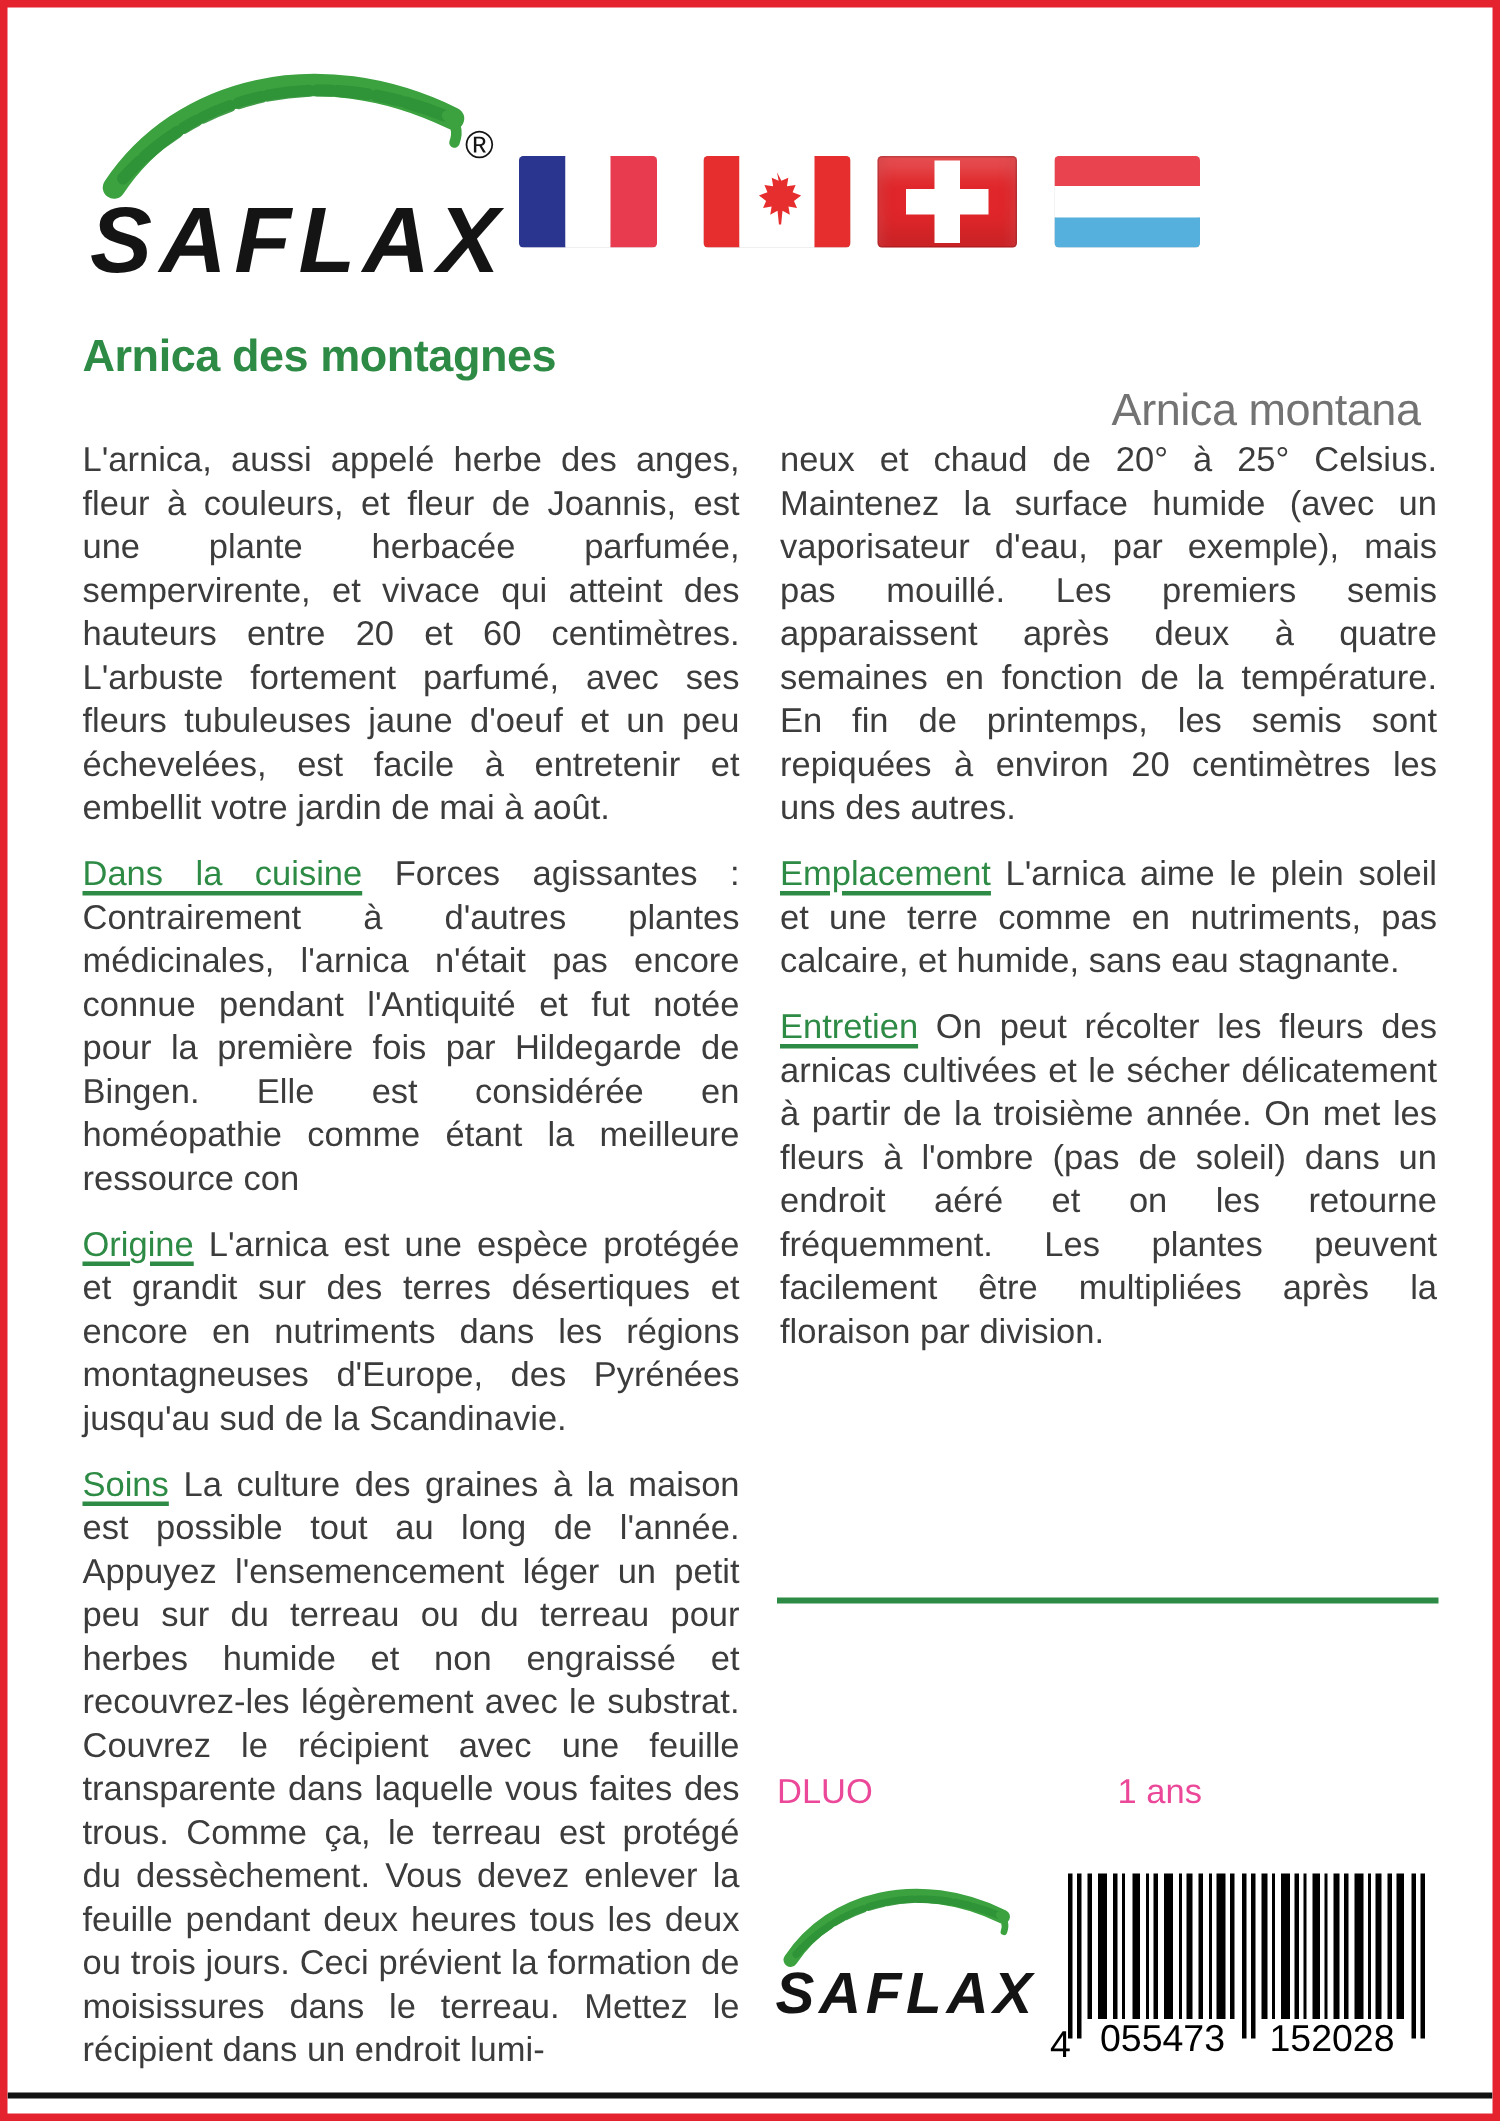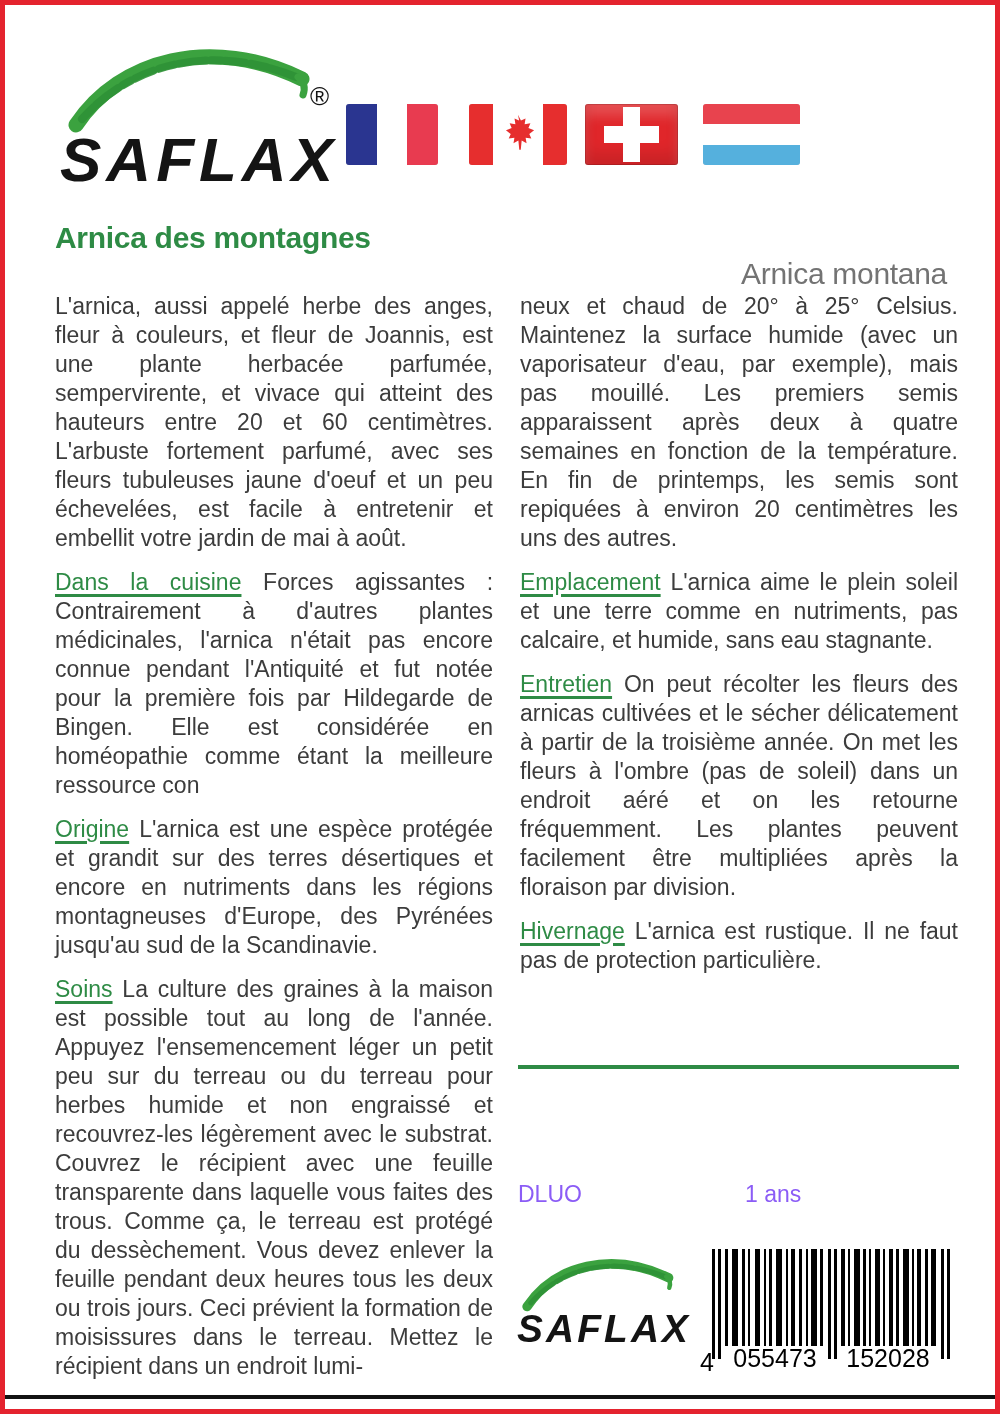--- a/index.html
+++ b/index.html
@@ -53,21 +53,21 @@
   .col-right{left:515px;}
   .col p{margin:0 0 15px 0;}
   .col p:last-child{margin-bottom:0;}
   .run-head{
     font-weight:normal;color:#2e8b45;
     text-decoration:underline;text-decoration-color:#2e8b45;
     text-decoration-thickness:2.5px;text-underline-offset:4px;
   }
   
   .divider{position:absolute;left:513px;top:1060px;width:441px;height:4px;background:#2e8b45;}
-  .specs{position:absolute;left:513px;top:1176px;width:441px;font-size:23px;color:#8b5cf6;}
+  .specs{position:absolute;left:513px;top:1176px;width:441px;font-size:23px;color:#ec4899;}
   .spec-row{display:flex;margin-bottom:10px;}
   .spec-label{width:227px;}
   .footer-logo{position:absolute;left:512px;top:1244px;width:188px;height:104px;}
   .barcode{position:absolute;left:693px;top:1240px;}
   .cutline{position:absolute;left:0;top:1390px;width:100%;height:4px;background:#121212;}
 </style>
 </head>
 <body>
 
 <div class="page">
@@ -119,21 +119,20 @@
     <p>L'arnica, aussi appelé herbe des anges, fleur à couleurs, et fleur de Joannis, est une plante herbacée parfumée, sempervirente, et vivace qui atteint des hauteurs entre 20 et 60 centimètres. L'arbuste fortement parfumé, avec ses fleurs tubuleuses jaune d'oeuf et un peu échevelées, est facile à entretenir et embellit votre jardin de mai à août.</p>
     <p><span class="run-head">Dans la cuisine</span> <span>Forces agissantes : Contrairement à d'autres plantes médicinales, l'arnica n'était pas encore connue pendant l'Antiquité et fut notée pour la première fois par Hildegarde de Bingen. Elle est considérée en homéopathie comme étant la meilleure ressource con</span></p>
     <p><span class="run-head">Origine</span> <span>L'arnica est une espèce protégée et grandit sur des terres désertiques et encore en nutriments dans les régions montagneuses d'Europe, des Pyrénées jusqu'au sud de la Scandinavie.</span></p>
     <p><span class="run-head">Soins</span> <span>La culture des graines à la maison est possible tout au long de l'année. Appuyez l'ensemencement léger un petit peu sur du terreau ou du terreau pour herbes humide et non engraissé et recouvrez-les légèrement avec le substrat. Couvrez le récipient avec une feuille transparente dans laquelle vous faites des trous. Comme ça, le terreau est protégé du dessèchement. Vous devez enlever la feuille pendant deux heures tous les deux ou trois jours. Ceci prévient la formation de moisissures dans le terreau. Mettez le récipient dans un endroit lumi-</span></p>
   </div>
 
   <div class="col col-right">
     <p>neux et chaud de 20° à 25° Celsius. Maintenez la surface humide (avec un vaporisateur d'eau, par exemple), mais pas mouillé. Les premiers semis apparaissent après deux à quatre semaines en fonction de la température. En fin de printemps, les semis sont repiquées à environ 20 centimètres les uns des autres.</p>
     <p><span class="run-head">Emplacement</span> <span>L'arnica aime le plein soleil et une terre comme en nutriments, pas calcaire, et humide, sans eau stagnante.</span></p>
     <p><span class="run-head">Entretien</span> <span>On peut récolter les fleurs des arnicas cultivées et le sécher délicatement à partir de la troisième année. On met les fleurs à l'ombre (pas de soleil) dans un endroit aéré et on les retourne fréquemment. Les plantes peuvent facilement être multipliées après la floraison par division.</span></p>
-    <p><span class="run-head">Hivernage</span> <span>L'arnica est rustique. Il ne faut pas de protection particulière.</span></p>
   </div>
 
   <div class="divider"></div>
 
   <div class="specs">
     <div class="spec-row">
       <div class="spec-label">DLUO</div>
       <div class="spec-value">1 ans</div>
     </div>
   </div>

